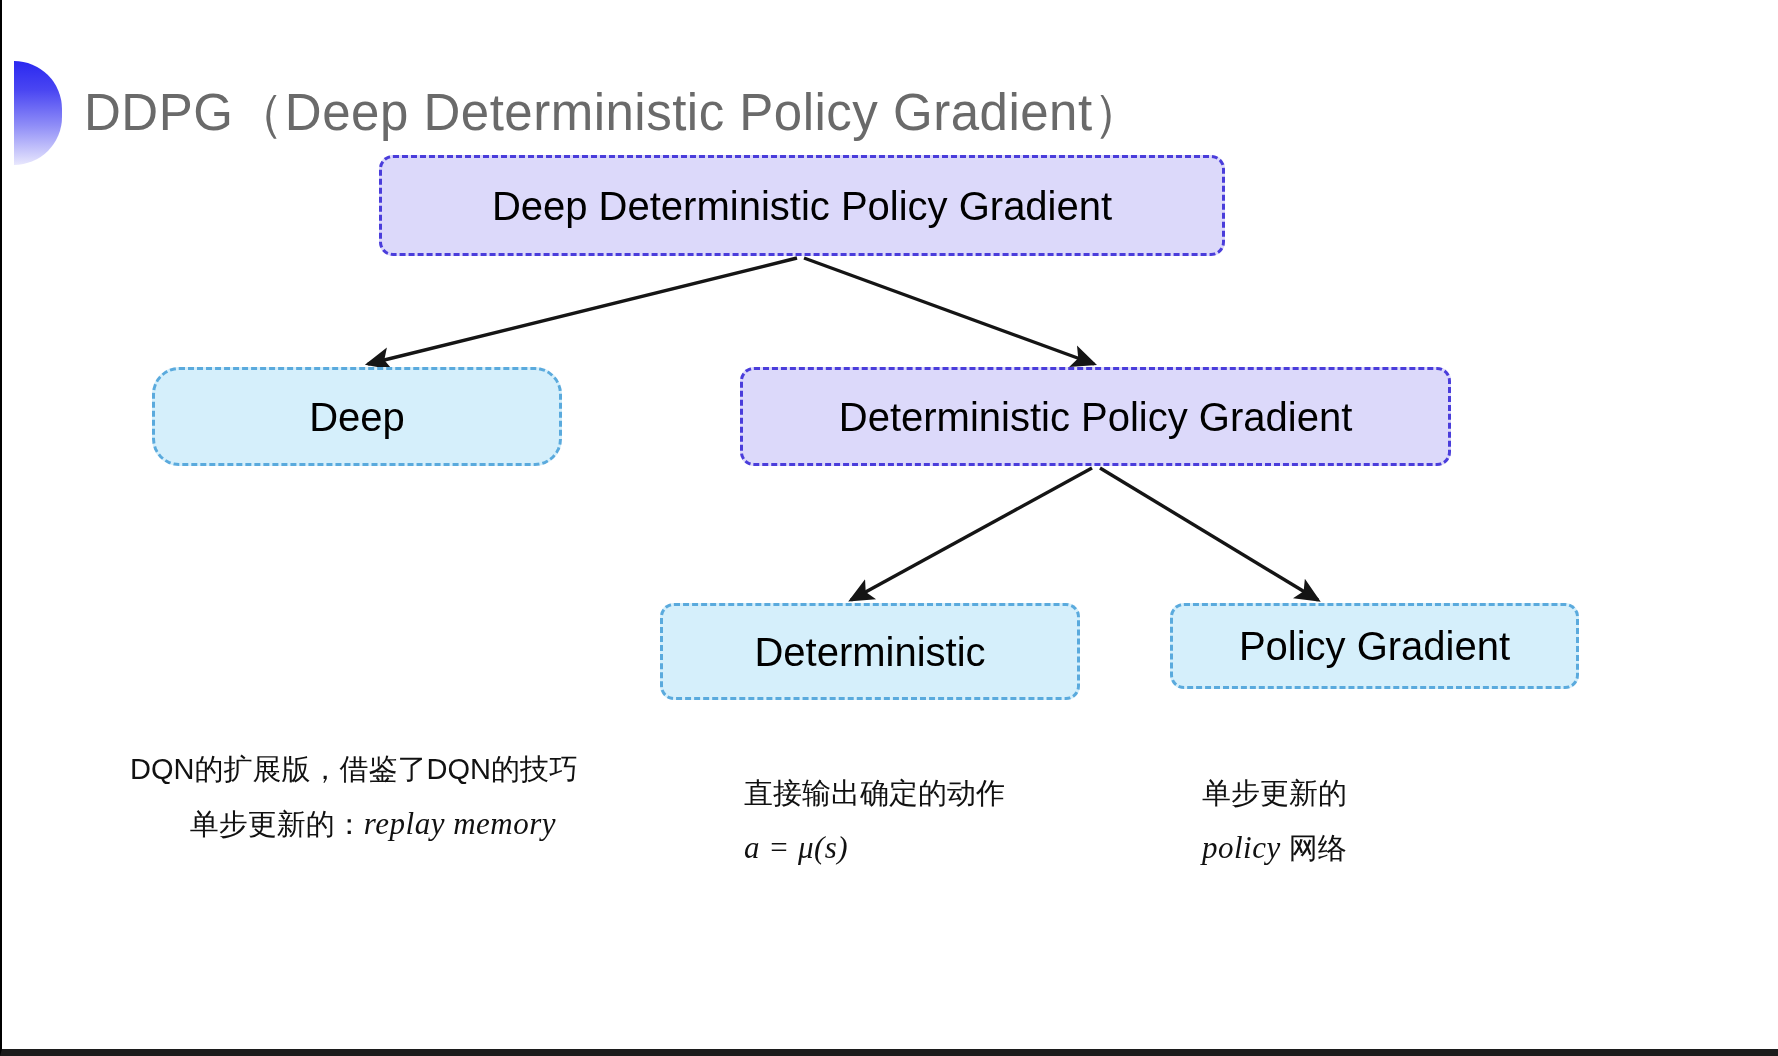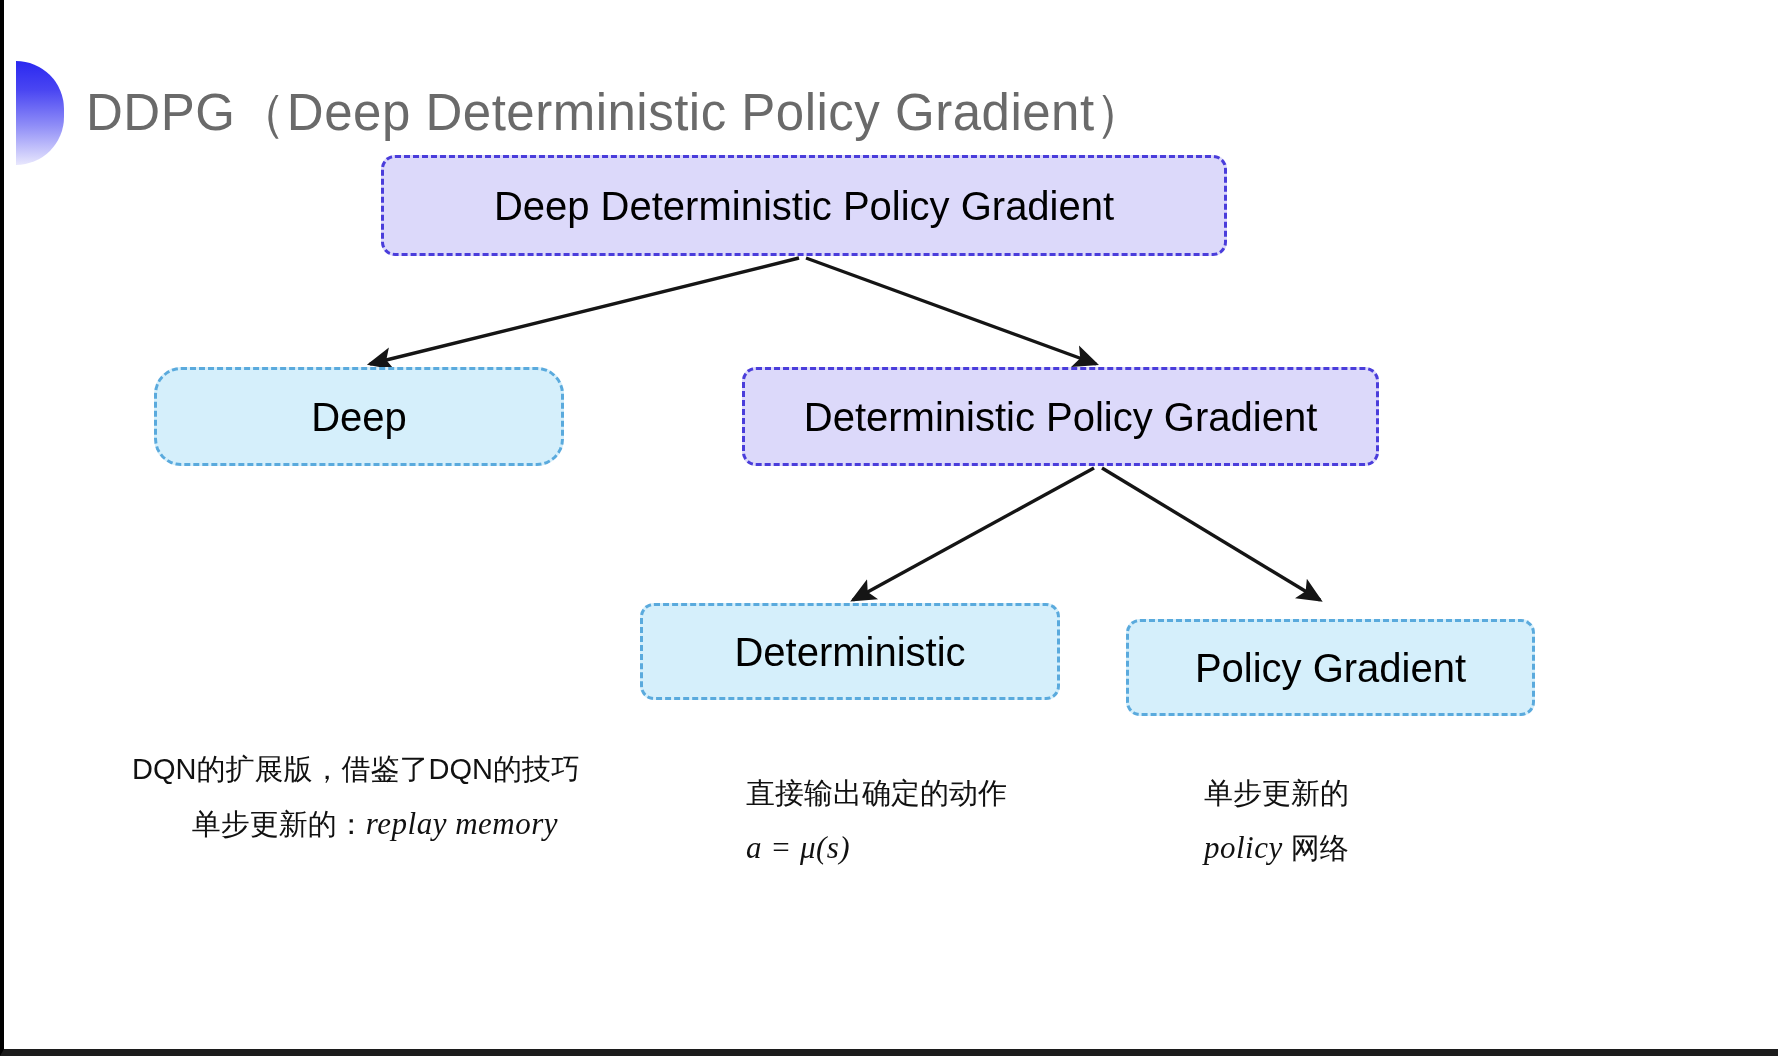--- a/index.html
+++ b/index.html
@@ -9,21 +9,21 @@
   }
   body {
     font-family: "Liberation Sans", sans-serif;
   }
   #slide {
     position: relative;
     width: 1778px;
     height: 1056px;
     background: #ffffff;
     overflow: hidden;
-    border-left: 4px solid #000000;
+    border-left: 2px solid #000000;
     border-bottom: 7px solid #1c1c1c;
     box-sizing: border-box;
   }
 
   
   #title-row {
     position: absolute;
     left: 30px;
     top: 58px;
     height: 110px;
@@ -63,23 +63,23 @@
     background: #dcd9fa;
     border: 3px dashed #4a3ddb;
   }
   .node.blue {
     background: #d5effb;
     border: 3px dashed #5aaadd;
   }
 
   #node-root   { left: 377px; top: 155px; width: 846px;  height: 101px; font-size: 40px; }
   #node-deep   { left: 150px; top: 367px; width: 410px;  height: 99px;  font-size: 40px; border-radius: 27px; }
-  #node-dpg    { left: 738px; top: 367px; width: 637px;  height: 99px;  font-size: 40px; }
-  #node-det    { left: 636px; top: 603px; width: 420px;  height: 97px;  font-size: 40px; }
-  #node-pg     { left: 1122px; top: 603px; width: 409px; height: 97px;  font-size: 40px; margin-top: 16px; }
+  #node-dpg    { left: 738px; top: 367px; width: 711px;  height: 99px;  font-size: 40px; }
+  #node-det    { left: 658px; top: 603px; width: 420px;  height: 97px;  font-size: 40px; }
+  #node-pg     { left: 1168px; top: 603px; width: 409px; height: 86px;  font-size: 40px; }
 
   
   #arrows {
     position: absolute;
     left: 0; top: 0;
     width: 1778px;
     height: 1056px;
     pointer-events: none;
   }
 

